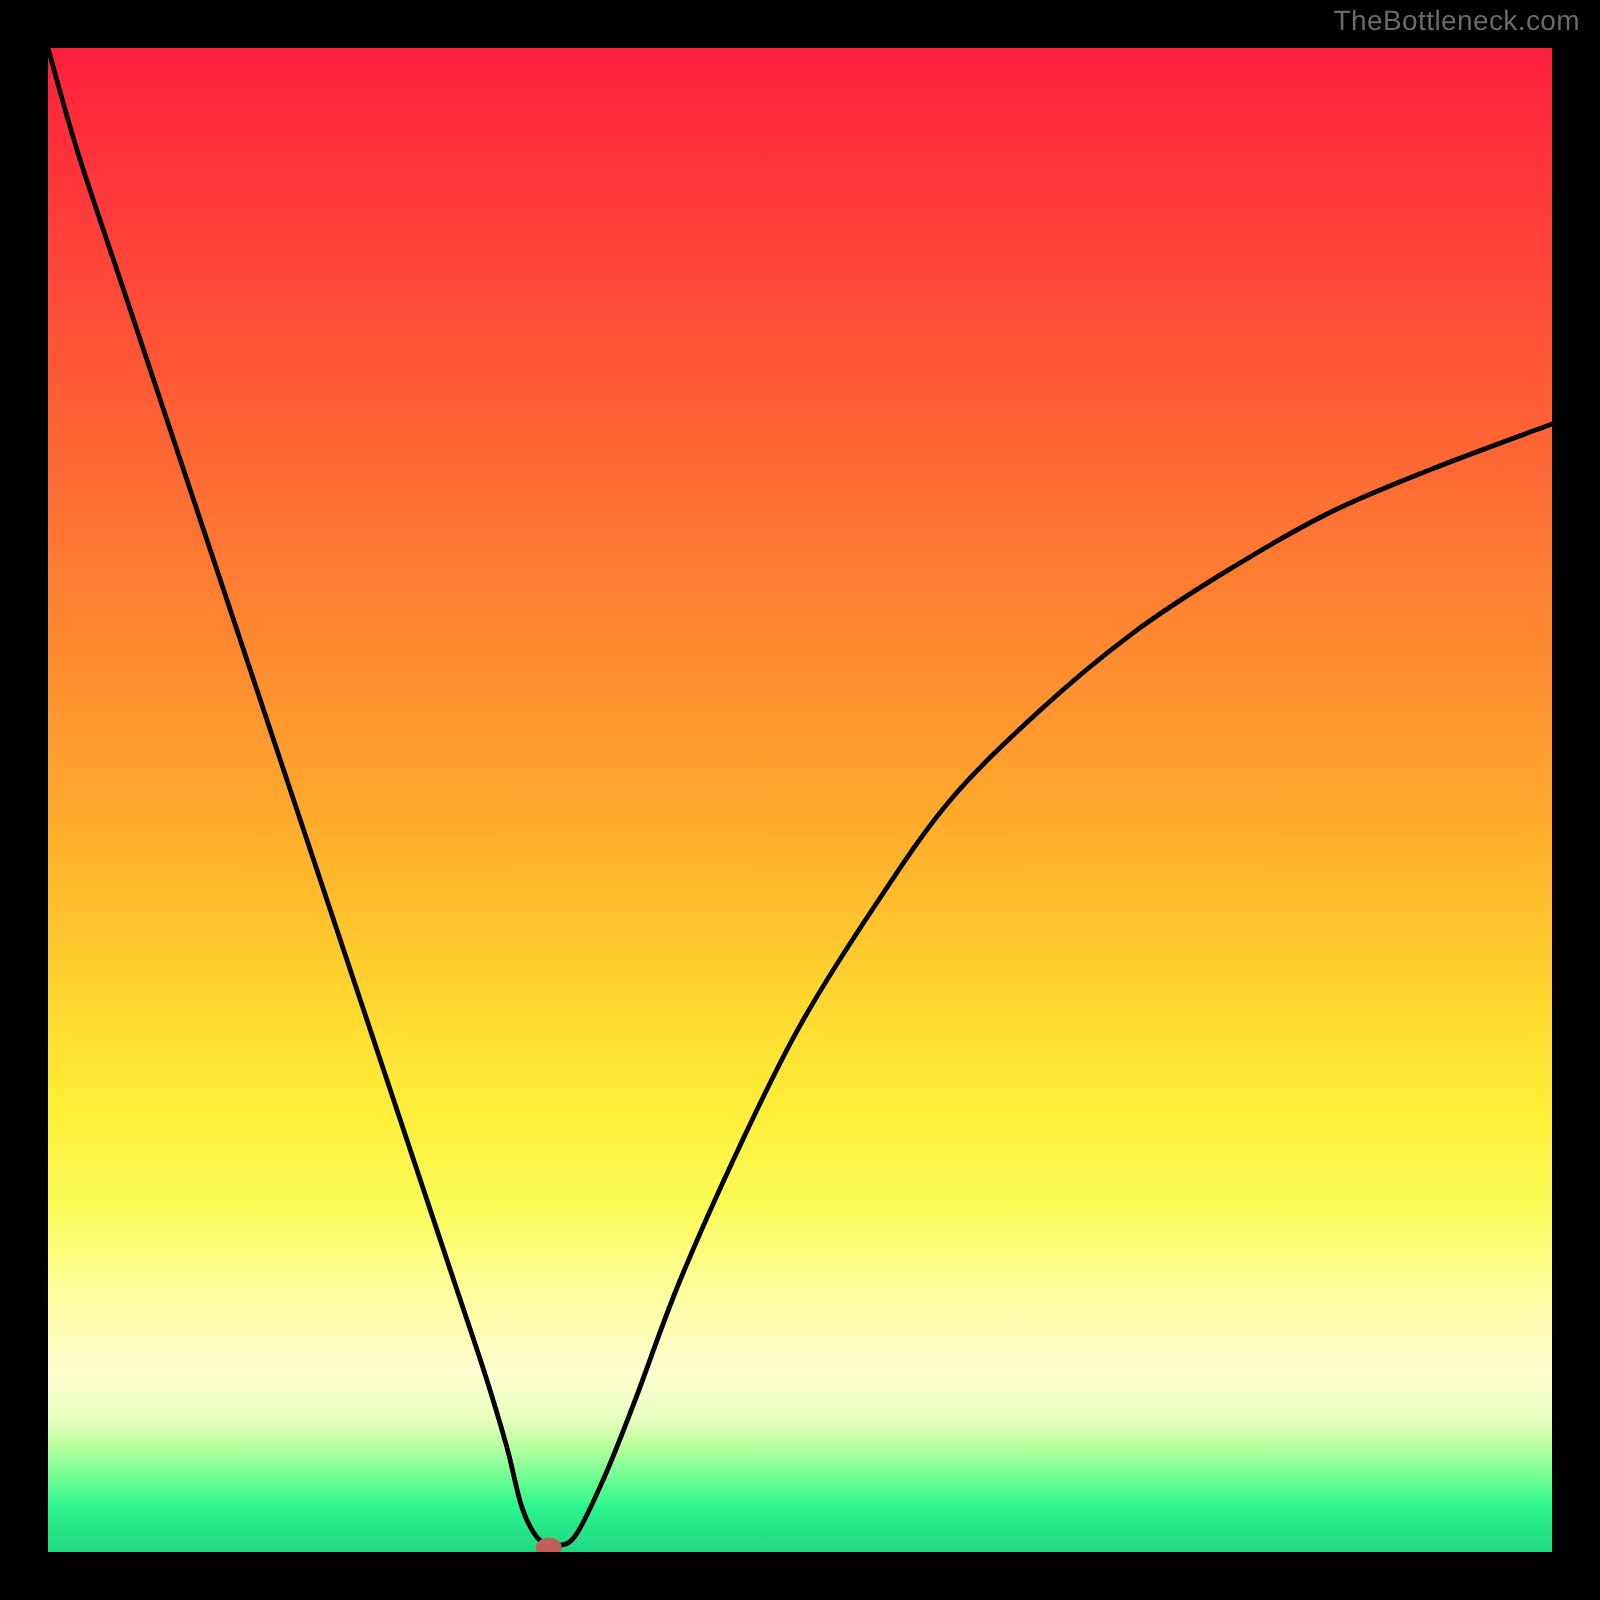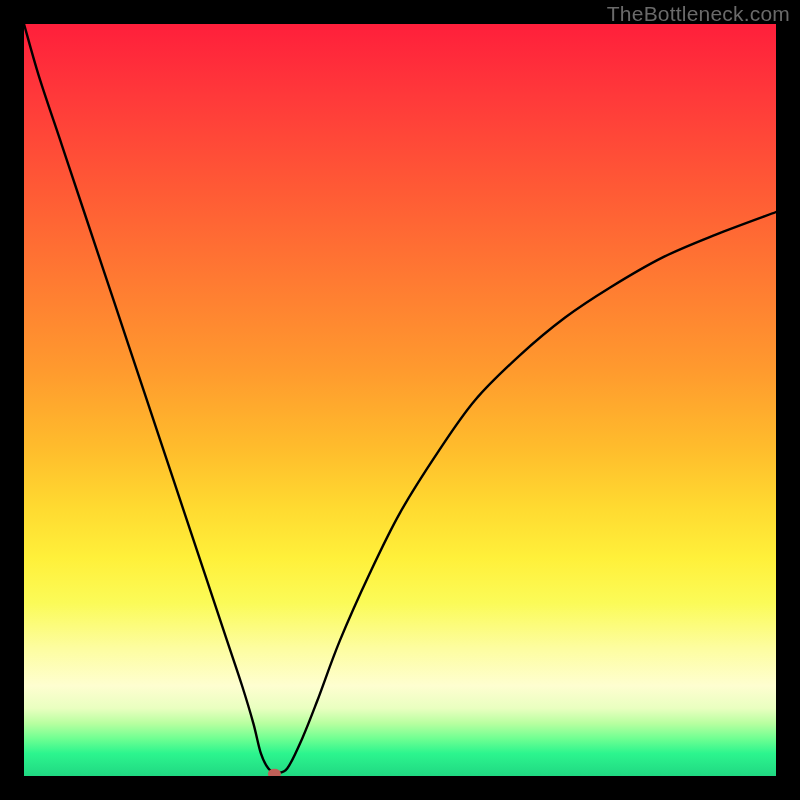--- a/index.html
+++ b/index.html
@@ -52,21 +52,21 @@
   }
   .curve-svg {
     position: absolute;
     inset: 0;
   }
   .watermark {
     position: absolute;
     top: 2px;
     right: 10px;
     color: #6a6a6a;
-    font-size: 21px;
+    font-size: 14px;
     letter-spacing: 0.2px;
     font-weight: 400;
     user-select: none;
   }
 </style>
 </head>
 <body>
 
 <div class="frame">
   <div class="watermark">TheBottleneck.com</div>

